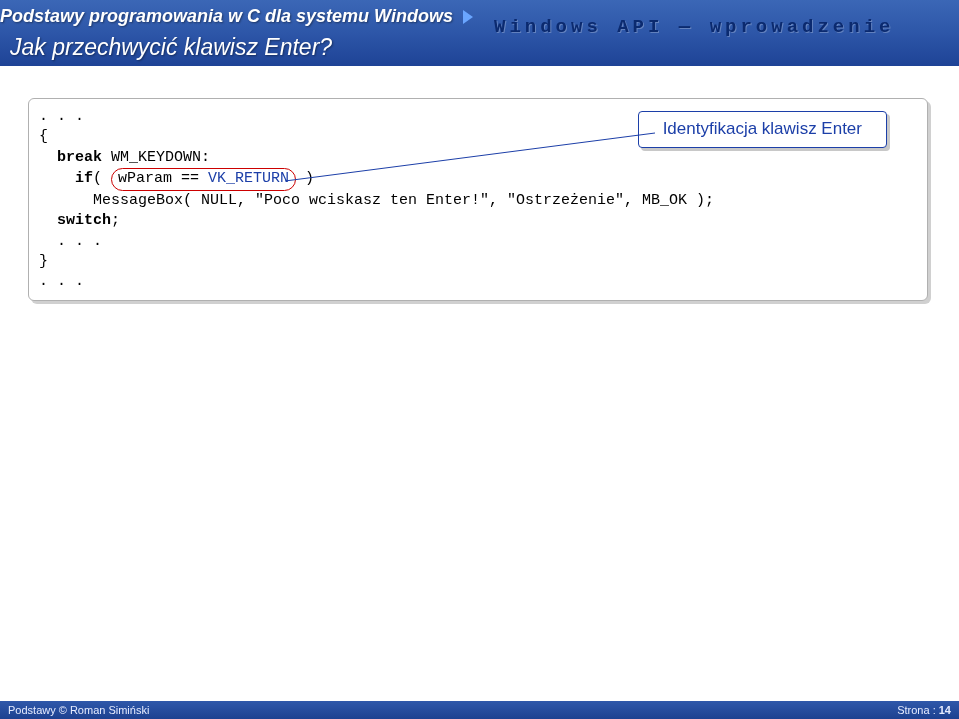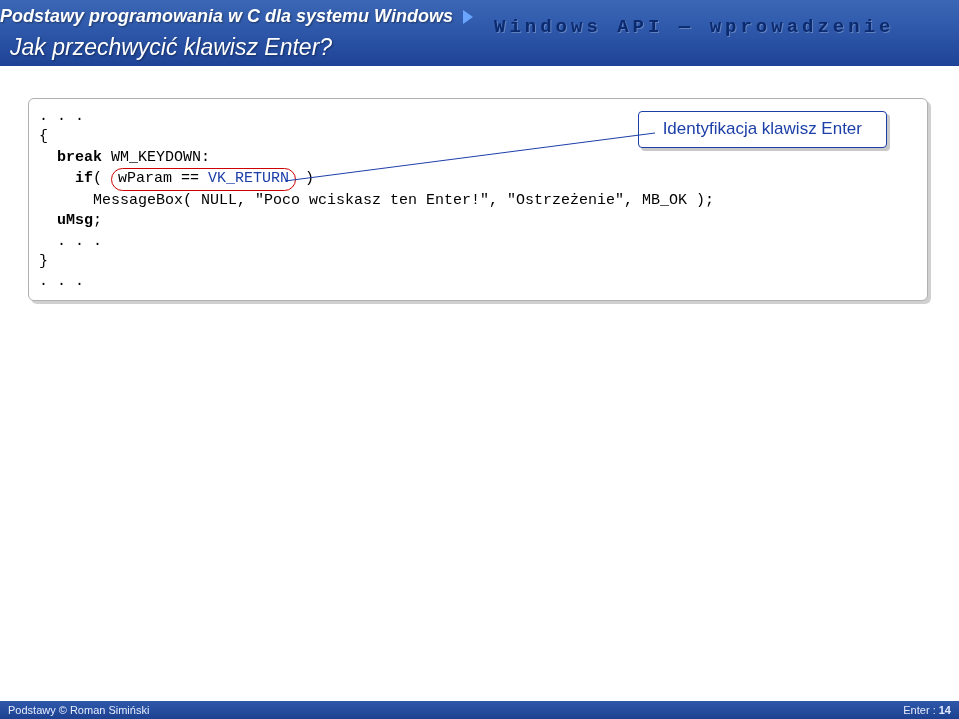--- a/index.html
+++ b/index.html
@@ -146,25 +146,25 @@
     <div class="callout-line">
       <svg width="400" height="80">
         <line x1="0" y1="58" x2="370" y2="10" stroke="#1c3fa8" stroke-width="1"></line>
       </svg>
     </div>
     <div><span>. . .</span></div>
     <div><span>{</span></div>
     <div><span style="white-space:pre">  </span><span class="kw">break</span><span> WM_KEYDOWN:</span></div>
     <div><span style="white-space:pre">    </span><span class="kw">if</span><span>( </span><span class="circ"><span>wParam == </span><span class="vk">VK_RETURN</span></span><span> )</span></div>
     <div style="white-space:pre"><span>      MessageBox( NULL, "Poco wciskasz ten Enter!", "Ostrzeżenie", MB_OK );</span></div>
-    <div><span style="white-space:pre">  </span><span class="kw">uMsg</span><span>;</span></div>
+    <div><span style="white-space:pre">  </span><span class="kw">switch</span><span>;</span></div>
     <div style="white-space:pre"><span>  . . .</span></div>
     <div><span>}</span></div>
     <div><span>. . .</span></div>
   </div>
 </div>
 
 <div class="footer">
   <span>Podstawy © Roman Simiński</span>
   <span>
-    <span>Enter : </span><span class="pnum">14</span>
+    <span>Strona : </span><span class="pnum">14</span>
   </span>
 </div>
 
 </body></html>

